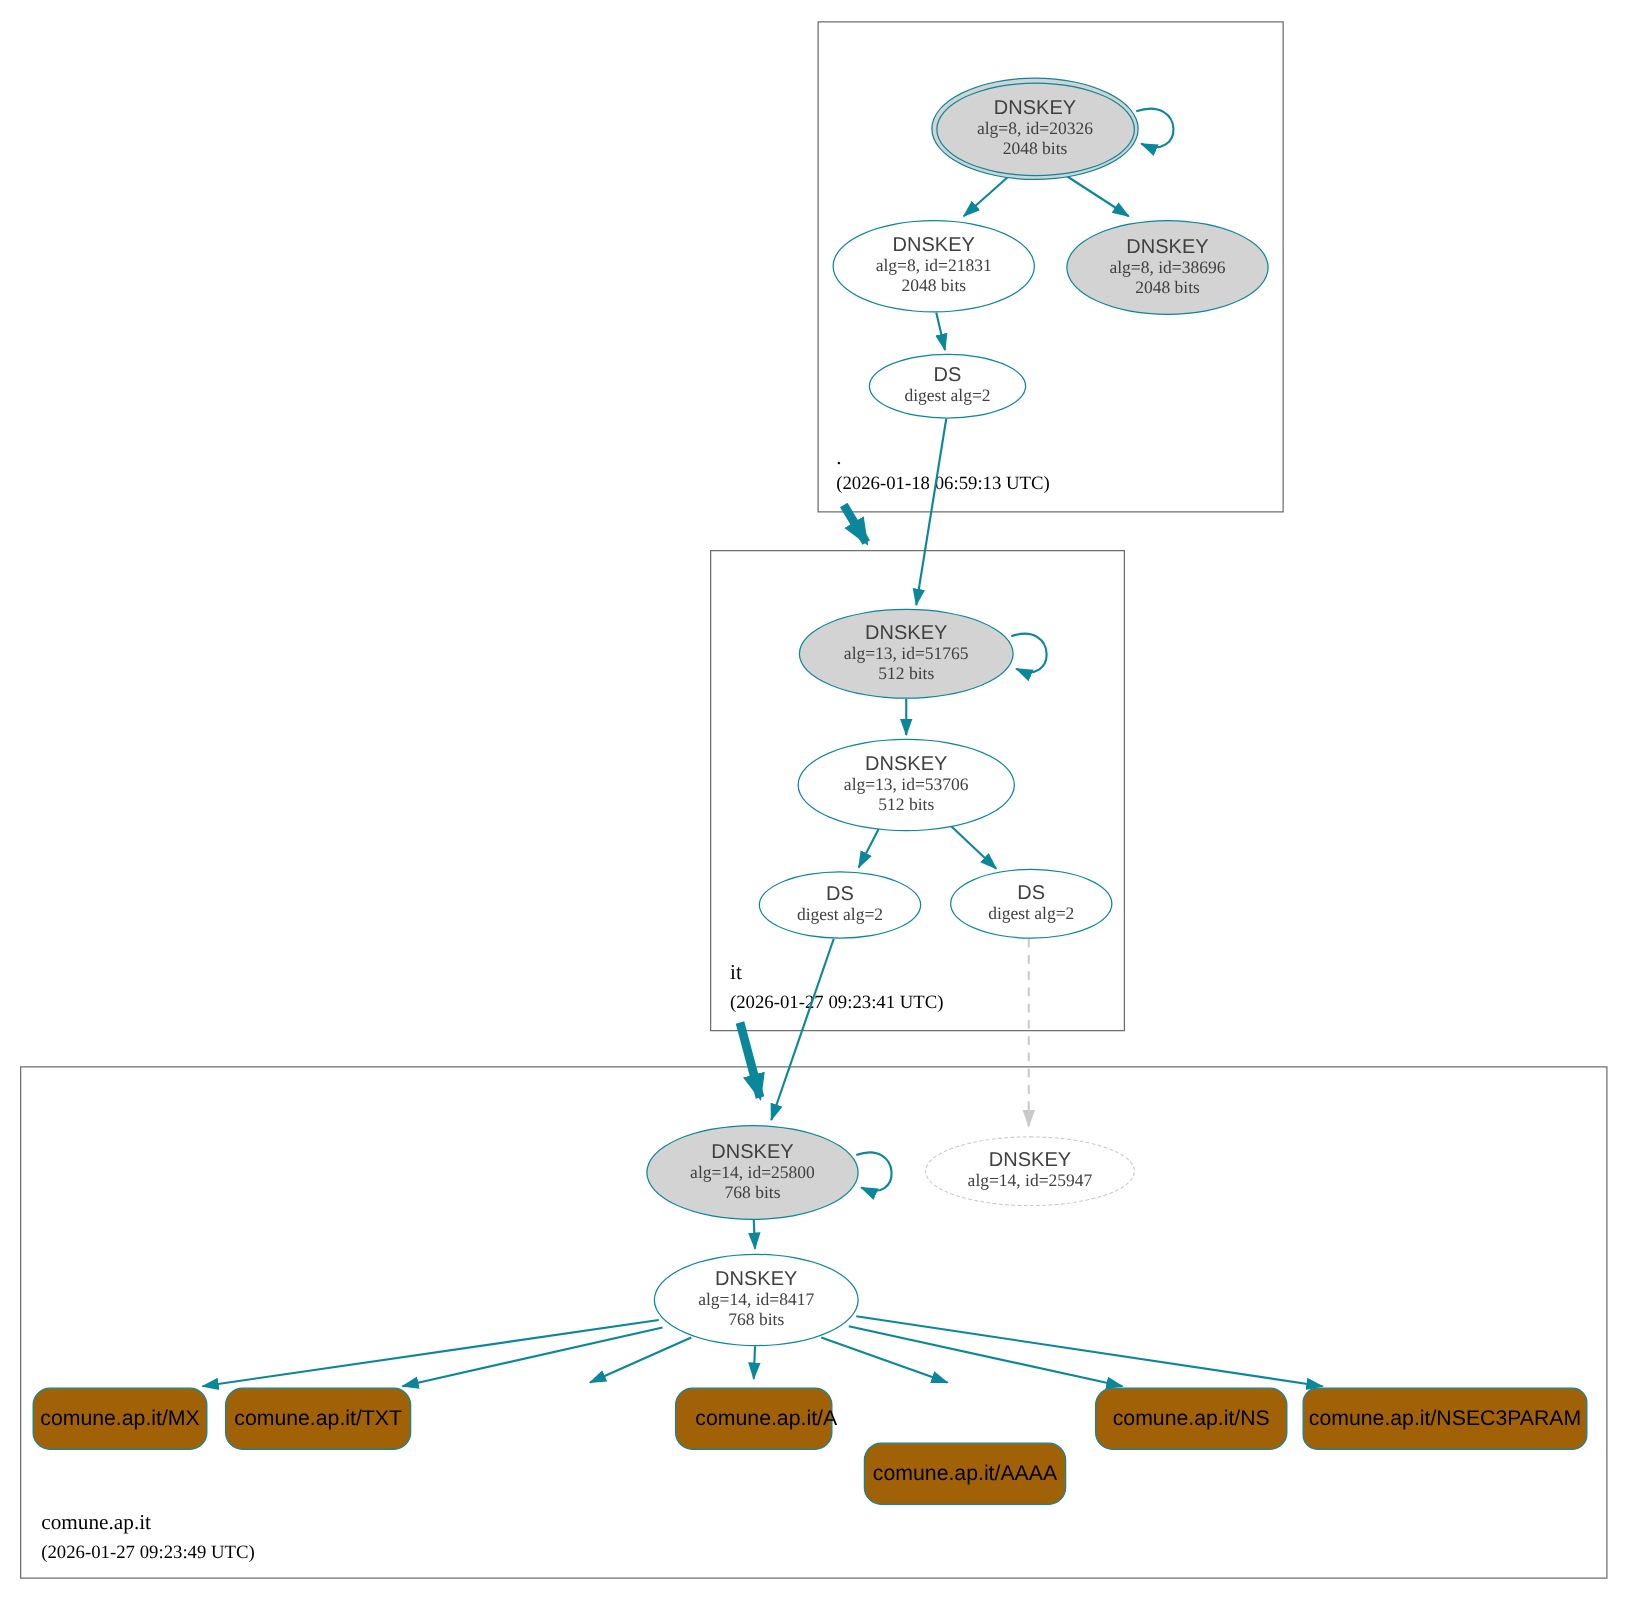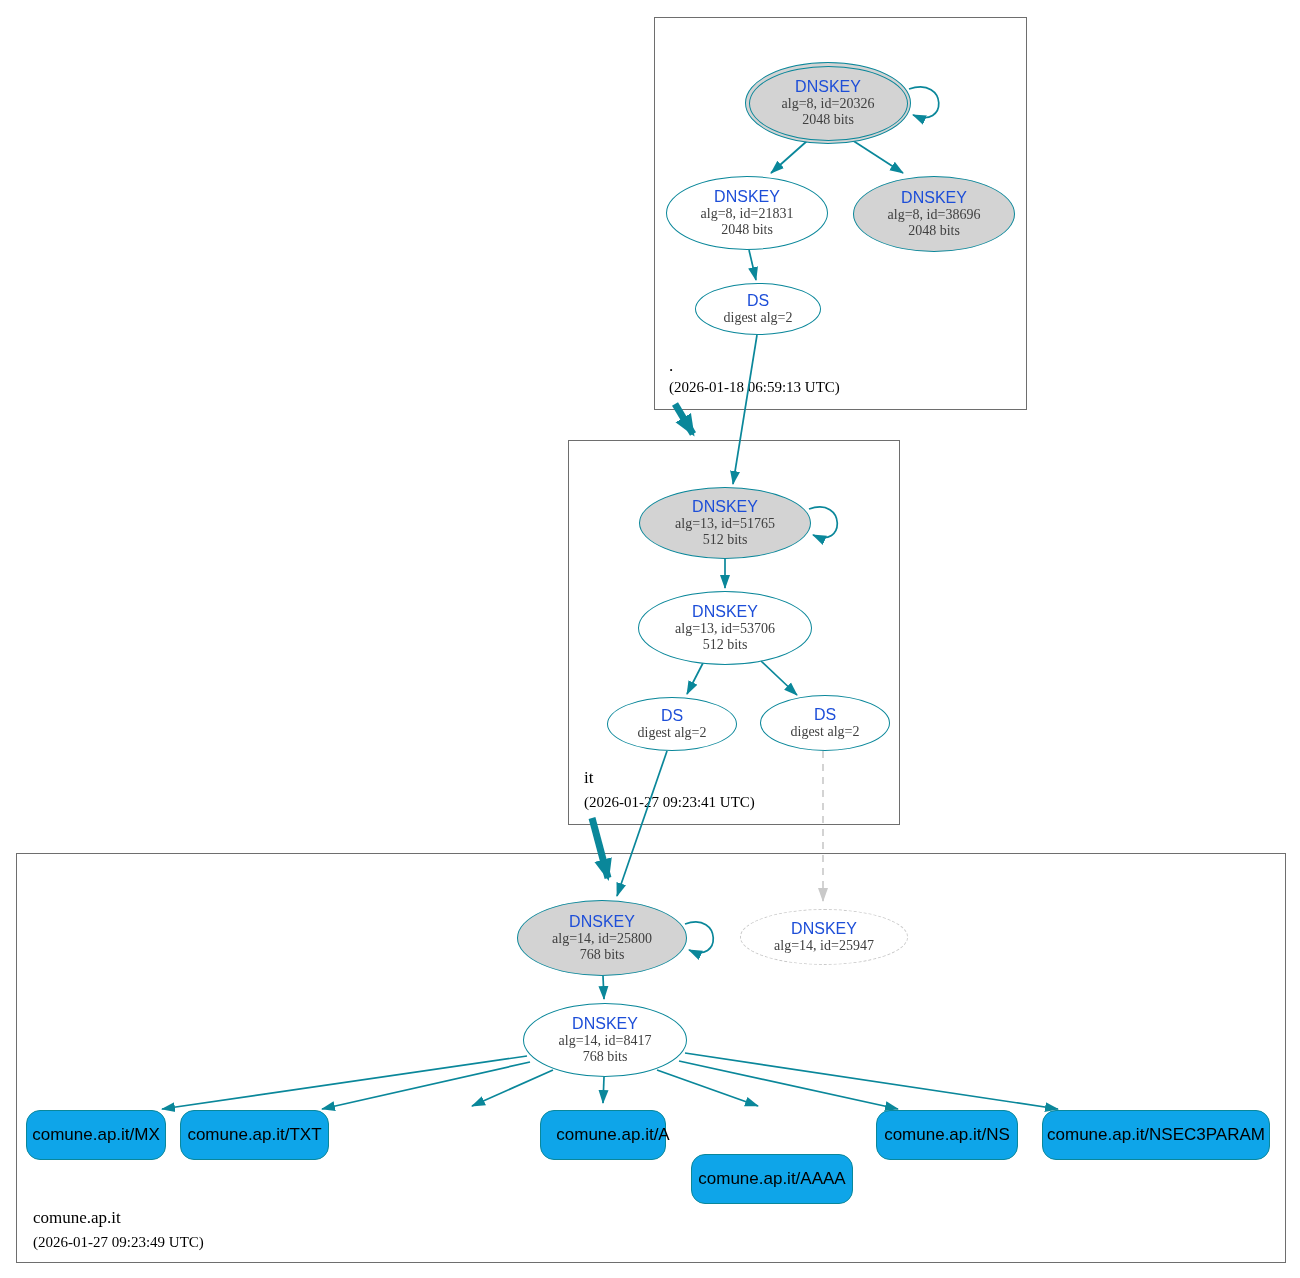--- a/index.html
+++ b/index.html
@@ -11,25 +11,25 @@
   .zone-ts{position:absolute;font-family:"Liberation Serif",serif;font-size:15px;color:#000;}
   
   #edges{position:absolute;left:0;top:0;z-index:2;pointer-events:none;}
   
   .node{position:absolute;z-index:3;border:1.7px solid #0a879a;border-radius:50%;
         background:#fff;display:flex;flex-direction:column;align-items:center;justify-content:center;
         text-align:center;line-height:1.13;box-sizing:border-box;}
   .node.grey{background:#d3d3d3;}
   .node.double::before{content:"";position:absolute;inset:2.5px;border:1.7px solid #0a879a;border-radius:50%;}
   .node.dashed{border:1.6px dashed #c9c9c9;background:#fff;}
-  .node-title{font-size:16px;color:#1d4ed8;}
+  .node-title{font-size:16px;color:#404040;}
   .node-detail,.node-bits{font-family:"Liberation Serif",serif;font-size:14px;color:#404040;}
   
   .rrset{position:absolute;z-index:3;top:1110px;height:50px;border:1.7px solid #0a879a;border-radius:14px;
-         background:#0ea5e9;display:flex;align-items:center;justify-content:center;
+         background:#a16207;display:flex;align-items:center;justify-content:center;
          font-size:17px;color:#000;box-sizing:border-box;}
 </style>
 </head>
 <body>
 
 <div id="canvas">
 
   <div class="zone" style="left:654px;top:17px;width:371px;height:391px;"></div>
   <div class="zone" style="left:568px;top:440px;width:330px;height:383px;"></div>
   <div class="zone" style="left:16px;top:853px;width:1268px;height:408px;"></div>
@@ -142,20 +142,20 @@
     </div>
   <div class="rrset" style="left:180px;width:149px;">
     <span>comune.ap.it/TXT</span>
     </div>
   <div class="rrset" style="left:540px;width:126px;padding-left:20px;">
     <span>comune.ap.it/A</span>
     </div>
   <div class="rrset" style="left:691px;width:162px;margin-top:44px;">
     <span>comune.ap.it/AAAA</span>
     </div>
-  <div class="rrset" style="left:876px;width:142px;">
+  <div class="rrset" style="left:876px;width:154px;">
     <span>comune.ap.it/NS</span>
     </div>
-  <div class="rrset" style="left:1042px;width:228px;">
+  <div class="rrset" style="left:1042px;width:228px;border-radius:12px;">
     <span>comune.ap.it/NSEC3PARAM</span>
     </div>
 
 </div>
 
 </body></html>

